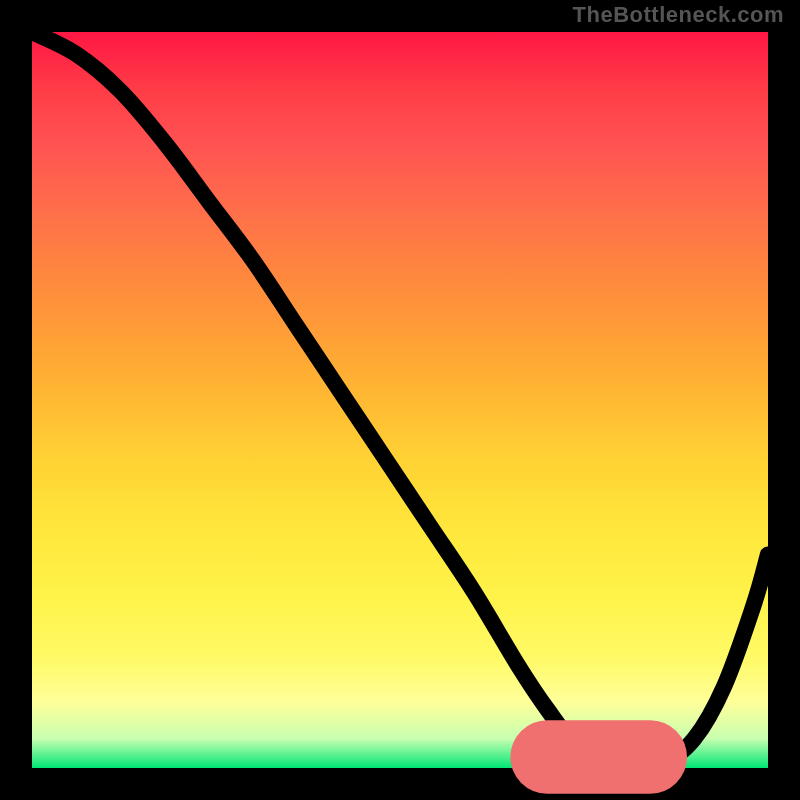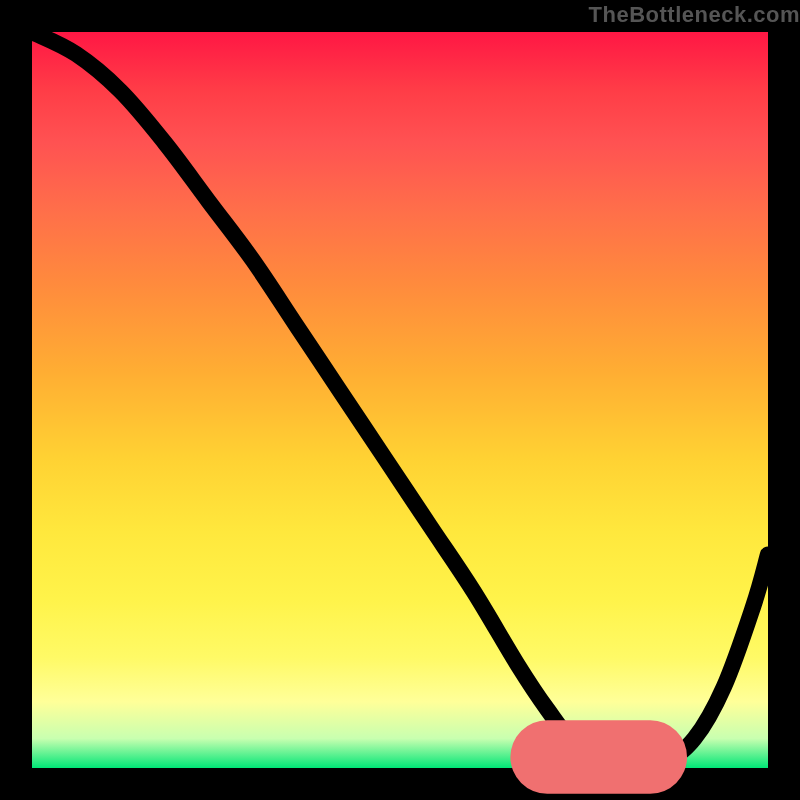--- a/index.html
+++ b/index.html
@@ -15,21 +15,21 @@
   .stage {
     position: relative;
     width: 800px;
     height: 800px;
     background: #000000;
   }
 
   .watermark {
     position: absolute;
     top: 2px;
-    right: 0;
+    right: 16px;
     color: #555555;
     font-size: 22px;
     font-weight: bold;
     letter-spacing: 0.5px;
     font-family: Arial, sans-serif;
     z-index: 5;
   }
 
   .plot-area {
     position: absolute;

